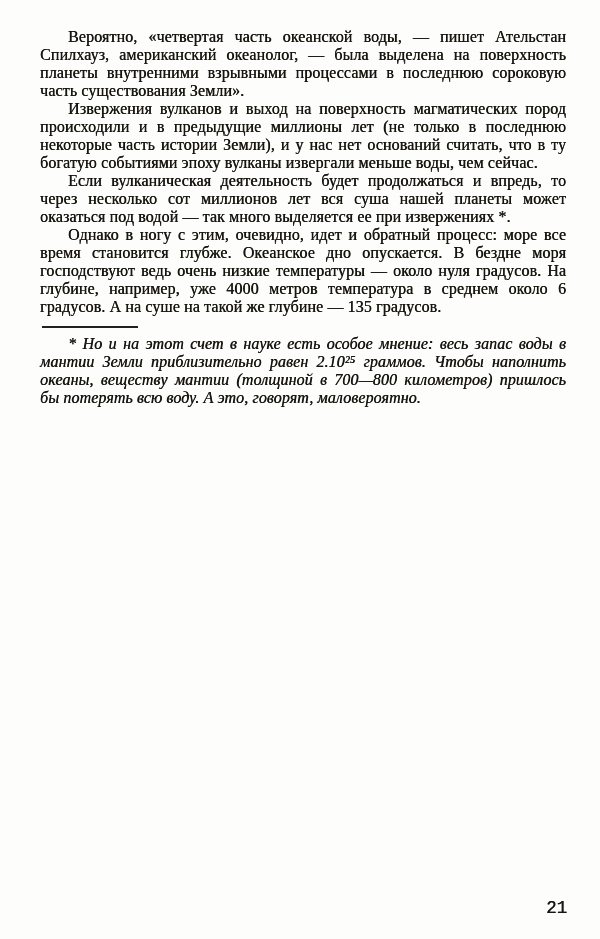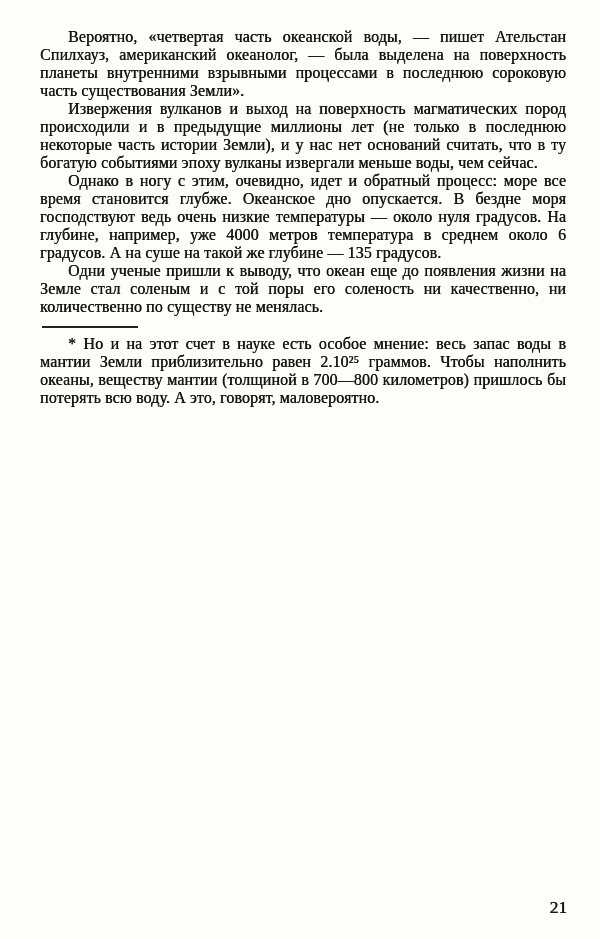--- a/index.html
+++ b/index.html
@@ -45,39 +45,41 @@
     margin: 8px 0 7px 2px;
   }
   .footnote-text {
     margin: 0;
     font-size: 13.2px;
     line-height: 16.2px;
     text-align: justify;
     text-indent: 16px;
     letter-spacing: 0.1px;
     text-shadow: 0.3px 0 0 currentColor;
+    font-style: italic;
   }
   .page-number {
     position: absolute;
     right: 33px;
     bottom: 21px;
     font-size: 17.5px;
     text-shadow: 0.4px 0 0 currentColor;
+    font-family: Liberation Mono, monospace;
   }
 </style>
 </head>
 <body>
 
 <div class="page">
 
   <main class="text-block">
     <p>Вероятно, «четвертая часть океанской воды, — пишет Ательстан Спилхауз, американский океанолог, — была выделена на поверхность планеты внутренними взрывными процессами в последнюю сороковую часть существования Земли».</p>
     <p>Извержения вулканов и выход на поверхность магматических пород происходили и в предыдущие миллионы лет (не только в последнюю некоторые часть истории Земли), и у нас нет оснований считать, что в ту богатую событиями эпоху вулканы извергали меньше воды, чем сейчас.</p>
+    <p>Если вулканическая деятельность будет продолжаться и впредь, то через несколько сот миллионов лет вся суша нашей планеты может оказаться под водой — так много выделяется ее при извержениях *.</p>
     <p>Однако в ногу с этим, очевидно, идет и обратный процесс: море все время становится глубже. Океанское дно опускается. В бездне моря господствуют ведь очень низкие температуры — около нуля градусов. На глубине, например, уже 4000 метров температура в среднем около 6 градусов. А на суше на такой же глубине — 135 градусов.</p>
-    <p>Одни ученые пришли к выводу, что океан еще до появления жизни на Земле стал соленым и с той поры его соленость ни качественно, ни количественно по существу не менялась.</p>
 
     <div class="footnote">
       <div class="footnote-rule"></div>
       <p class="footnote-text">* Но и на этот счет в науке есть особое мнение: весь запас воды в мантии Земли приблизительно равен 2.10²⁵ граммов. Чтобы наполнить океаны, веществу мантии (толщиной в 700—800 километров) пришлось бы потерять всю воду. А это, говорят, маловероятно.</p>
     </div>
   </main>
 
   <div class="page-number">21</div>
 
 </div>

